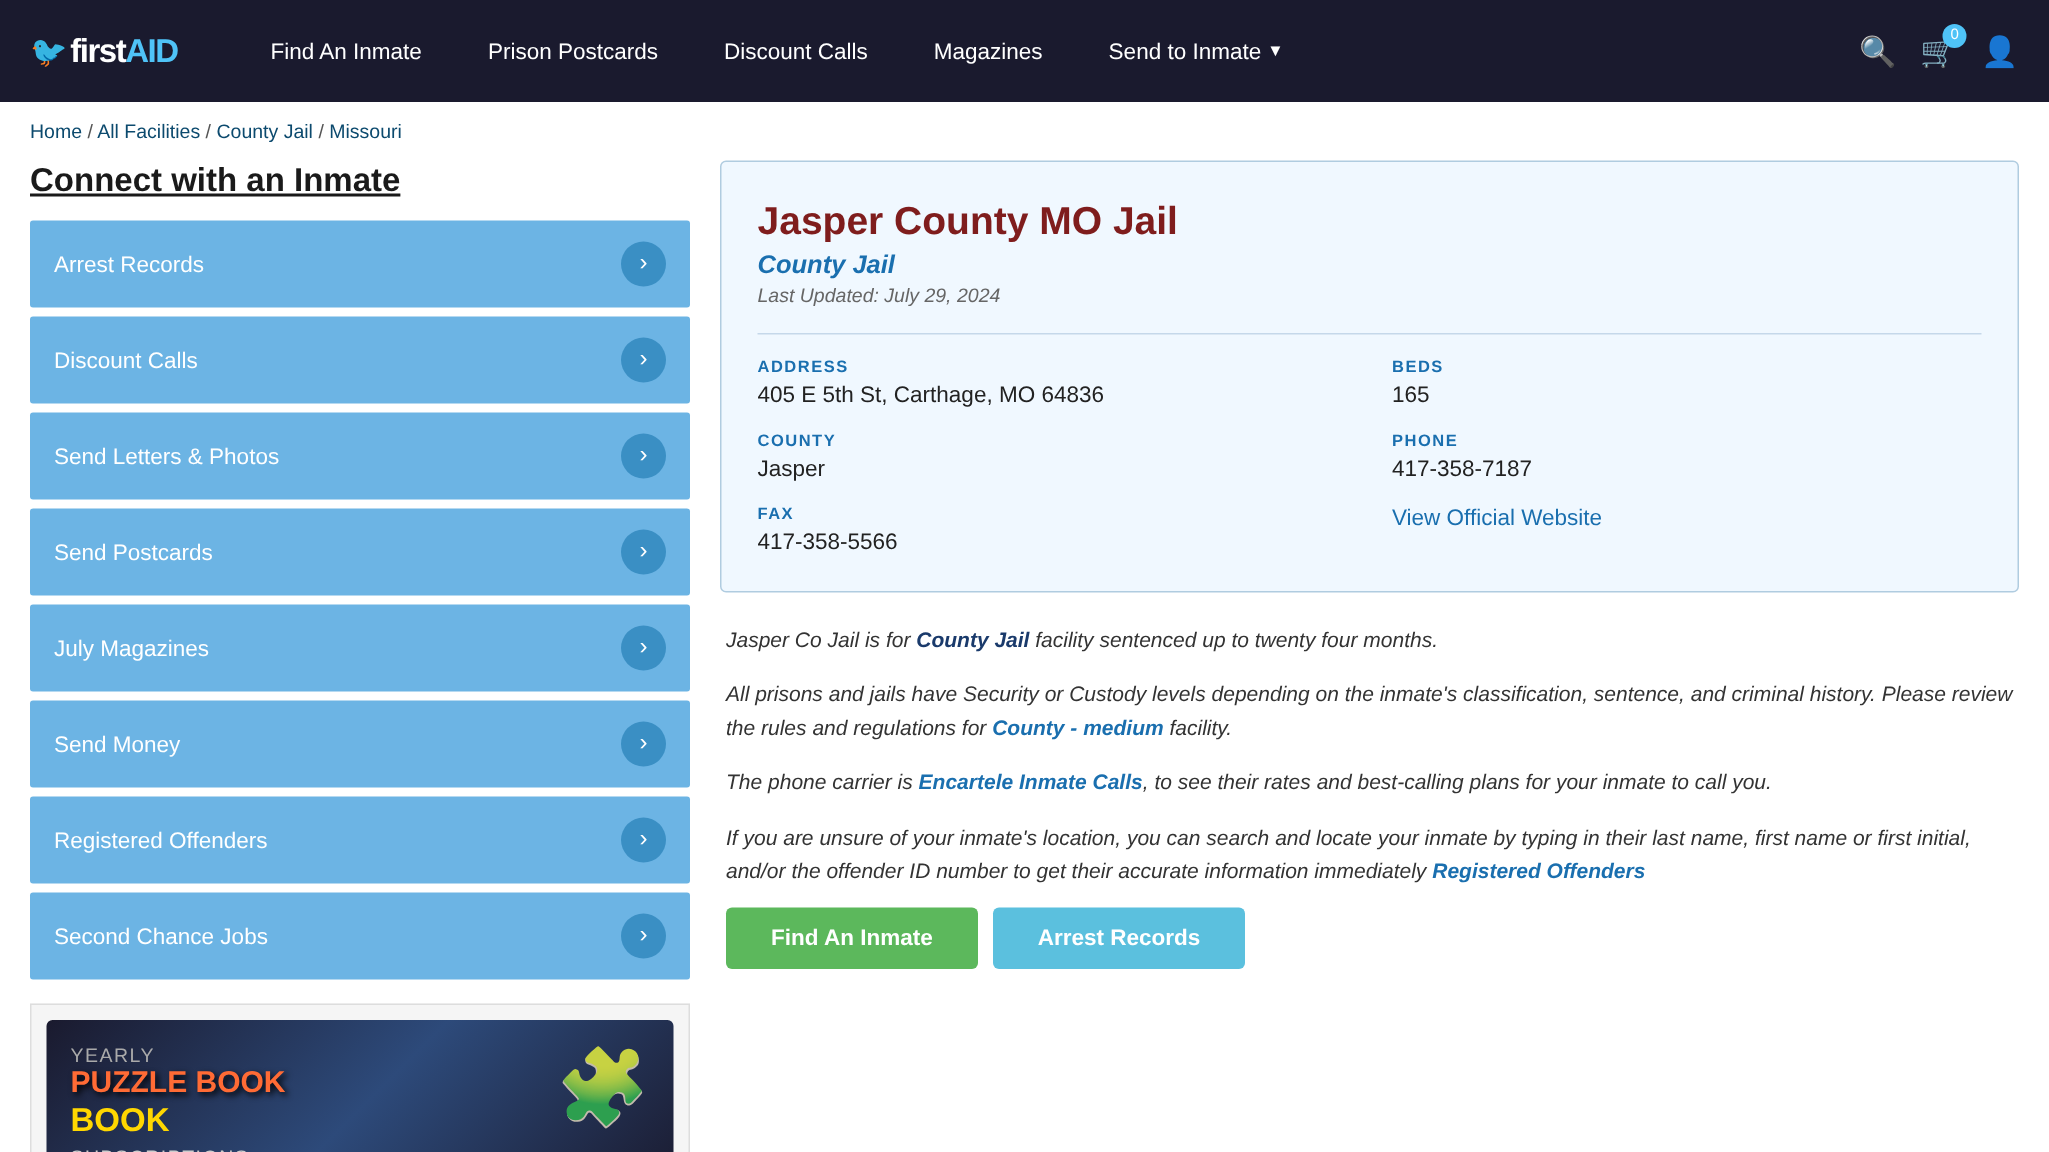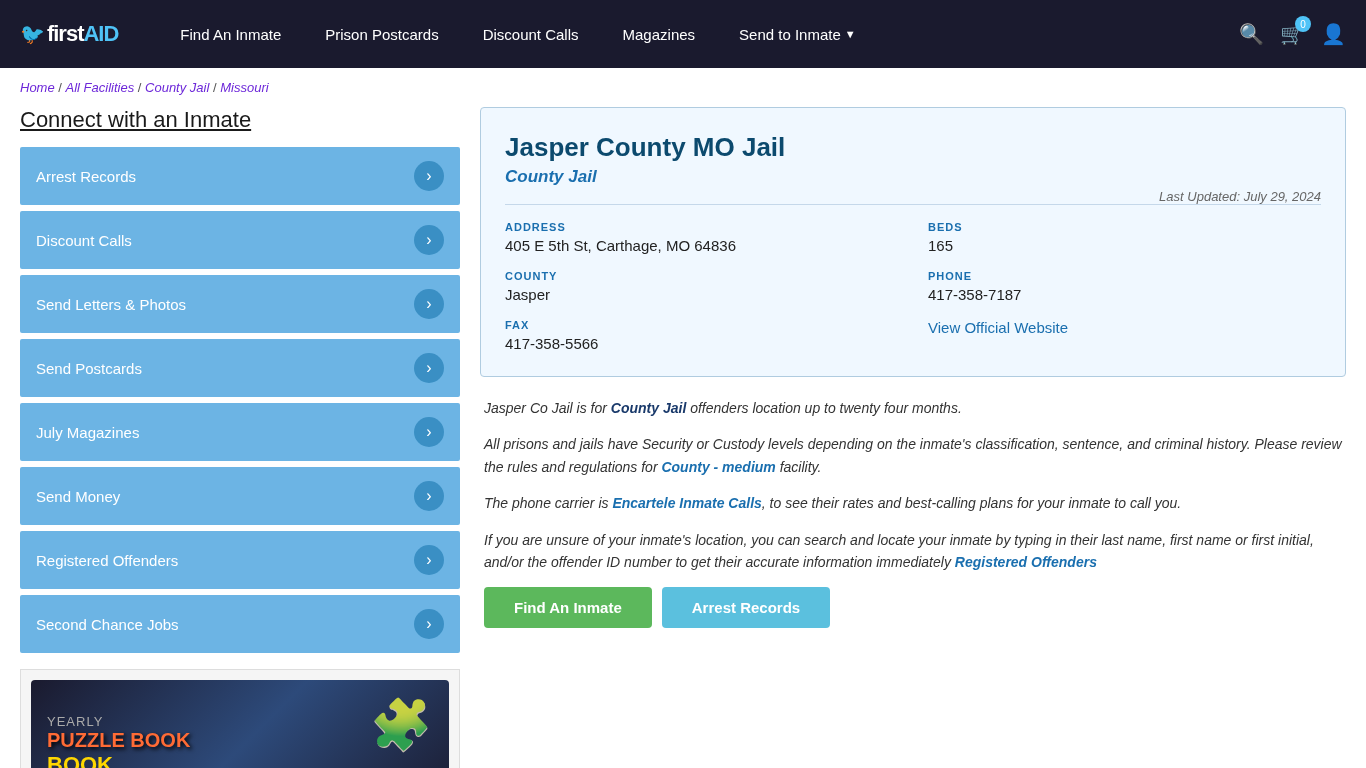--- a/index.html
+++ b/index.html
@@ -67,42 +67,41 @@
       align-items: center;
       justify-content: center;
     }
 
     
     .breadcrumb {
       padding: 12px 20px;
       font-size: 13px;
     }
     .breadcrumb a {
-      color: #6d28d9;
+      color: #0c4a6e;
       text-decoration: none;
-      font-style: italic;
     }
     .breadcrumb span { color: #555; }
 
     
     .main-layout {
       display: flex;
       padding: 0 20px;
       gap: 20px;
       max-width: 1366px;
     }
 
     
     .sidebar {
       width: 440px;
       flex-shrink: 0;
     }
     .sidebar-title {
       font-size: 22px;
-      font-weight: normal;
+      font-weight: bold;
       text-decoration: underline;
       margin-bottom: 14px;
       color: #1a1a1a;
     }
     .sidebar-btn {
       display: flex;
       align-items: center;
       justify-content: space-between;
       background: #6cb4e4;
       color: #fff;
@@ -137,21 +136,20 @@
       background: linear-gradient(135deg, #1a1a2e 0%, #2d4a7a 50%, #1a1a2e 100%);
       padding: 16px;
       border-radius: 4px;
       color: #fff;
     }
     .ad-title-yearly {
       font-size: 13px;
       color: #aaa;
       text-transform: uppercase;
       letter-spacing: 1px;
-      margin-top: 18px;
     }
     .ad-title-puzzle {
       font-size: 20px;
       font-weight: bold;
       color: #ff6b35;
       text-shadow: 2px 2px 4px #000;
     }
     .ad-title-book {
       font-size: 22px;
       font-weight: bold;
@@ -173,35 +171,35 @@
     .facility-card {
       border: 1px solid #b0cce0;
       border-radius: 4px;
       background: #f0f8ff;
       padding: 24px;
       margin-bottom: 20px;
     }
     .facility-name {
       font-size: 26px;
       font-weight: bold;
-      color: #0c4a6e;
+      color: #7f1d1d;
       margin-bottom: 4px;
     }
     .facility-type {
       font-size: 17px;
       color: #1a6faf;
       font-style: italic;
       font-weight: bold;
       margin-bottom: 2px;
     }
     .facility-updated {
       font-size: 13px;
       color: #666;
       font-style: italic;
-      text-align: right;
+      margin-bottom: 18px;
     }
     .facility-info {
       border-top: 1px solid #c5d8ea;
       padding-top: 16px;
       display: grid;
       grid-template-columns: 1fr 1fr;
       gap: 16px 30px;
     }
     .info-label {
       font-size: 11px;
@@ -396,21 +394,21 @@
         </div>
 
         <div>
           <a href="#" class="info-link">View Official Website</a>
         </div>
       </div>
     </div>
 
     <div class="description">
       <p class="desc-para">
-        <span>Jasper Co Jail is for </span><strong class="desc-bold">County Jail</strong><span> offenders location up to twenty four months.</span>
+        <span>Jasper Co Jail is for </span><strong class="desc-bold">County Jail</strong><span> facility sentenced up to twenty four months.</span>
       </p>
       <p class="desc-para">
         <span>All prisons and jails have Security or Custody levels depending on the inmate's classification, sentence, and criminal history. Please review the rules and regulations for </span><a href="#" class="desc-link">County - medium</a><span> facility.</span>
       </p>
       <p class="desc-para">
         <span>The phone carrier is </span><a href="#" class="desc-link">Encartele Inmate Calls</a><span>, to see their rates and best-calling plans for your inmate to call you.</span>
       </p>
       <p class="desc-para">
         <span>If you are unsure of your inmate's location, you can search and locate your inmate by typing in their last name, first name or first initial, and/or the offender ID number to get their accurate information immediately </span><a href="#" class="desc-link">Registered Offenders</a>
       </p>

